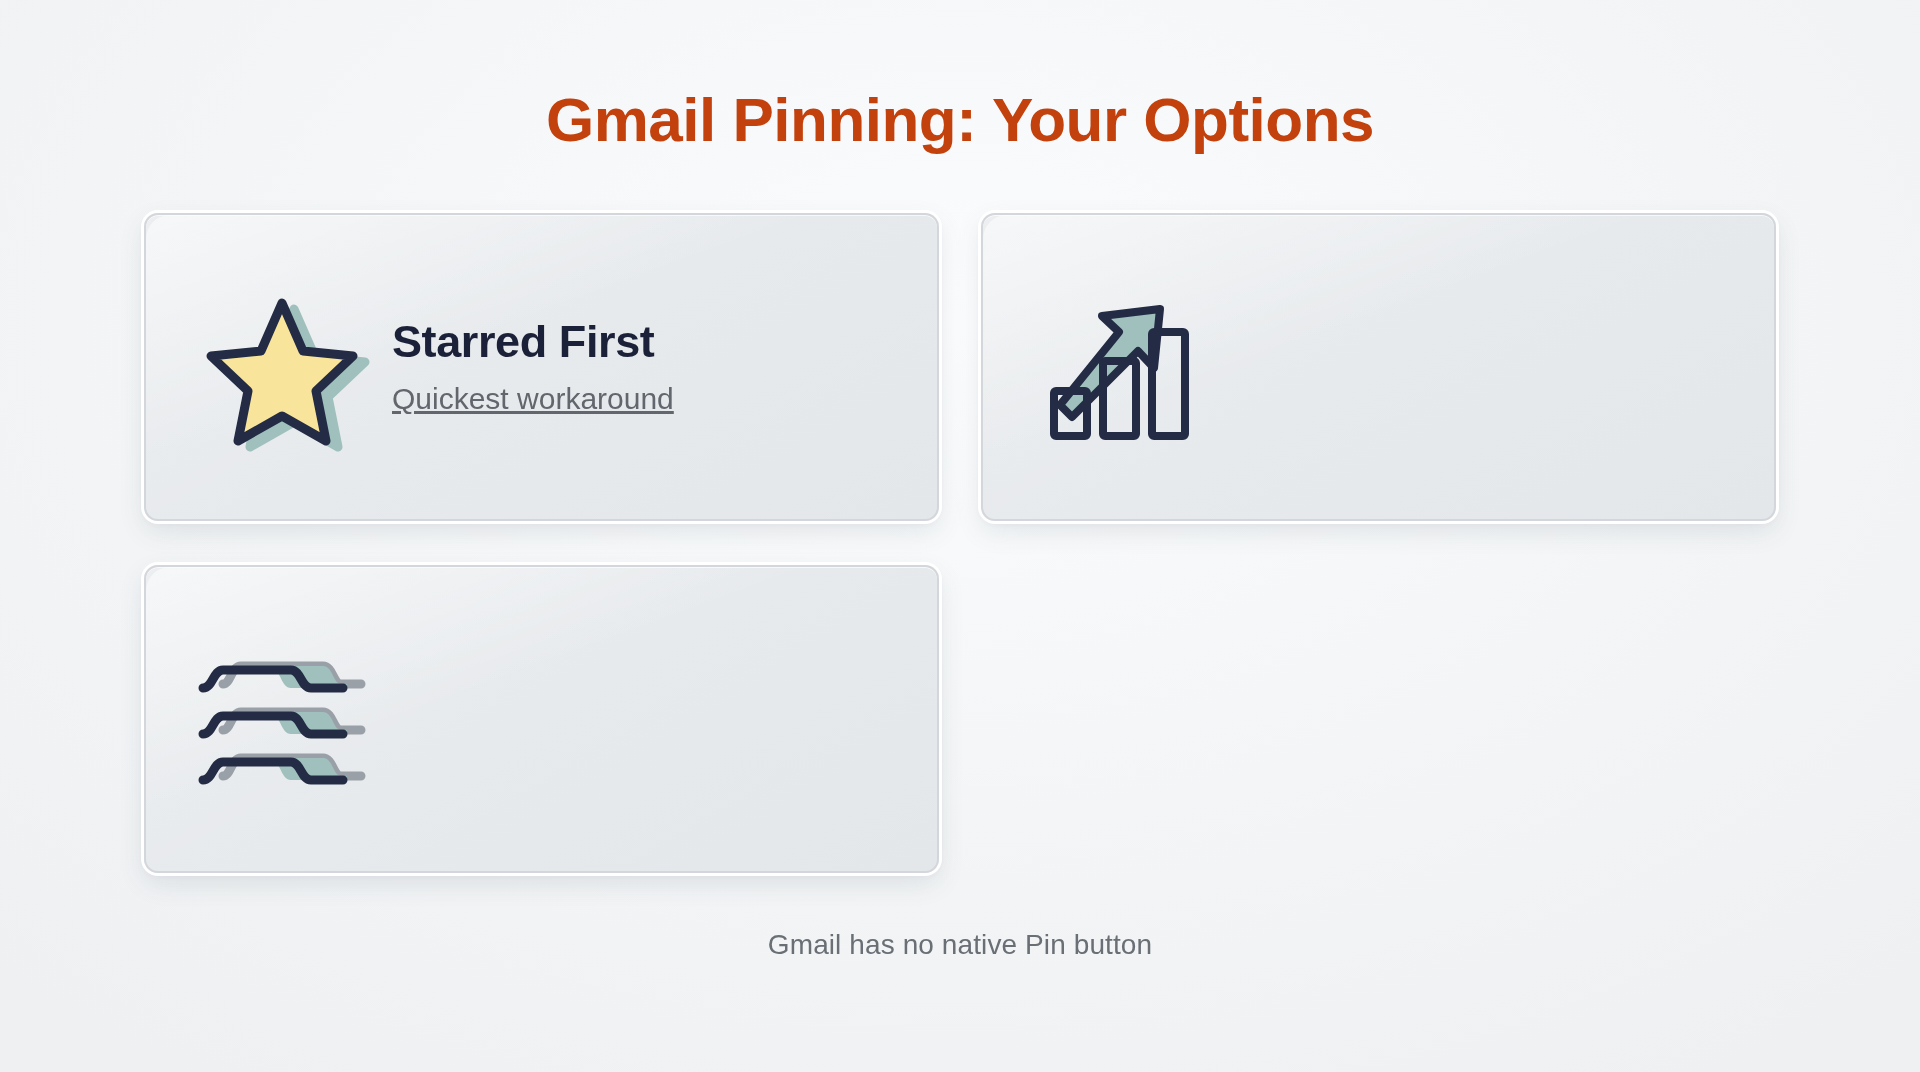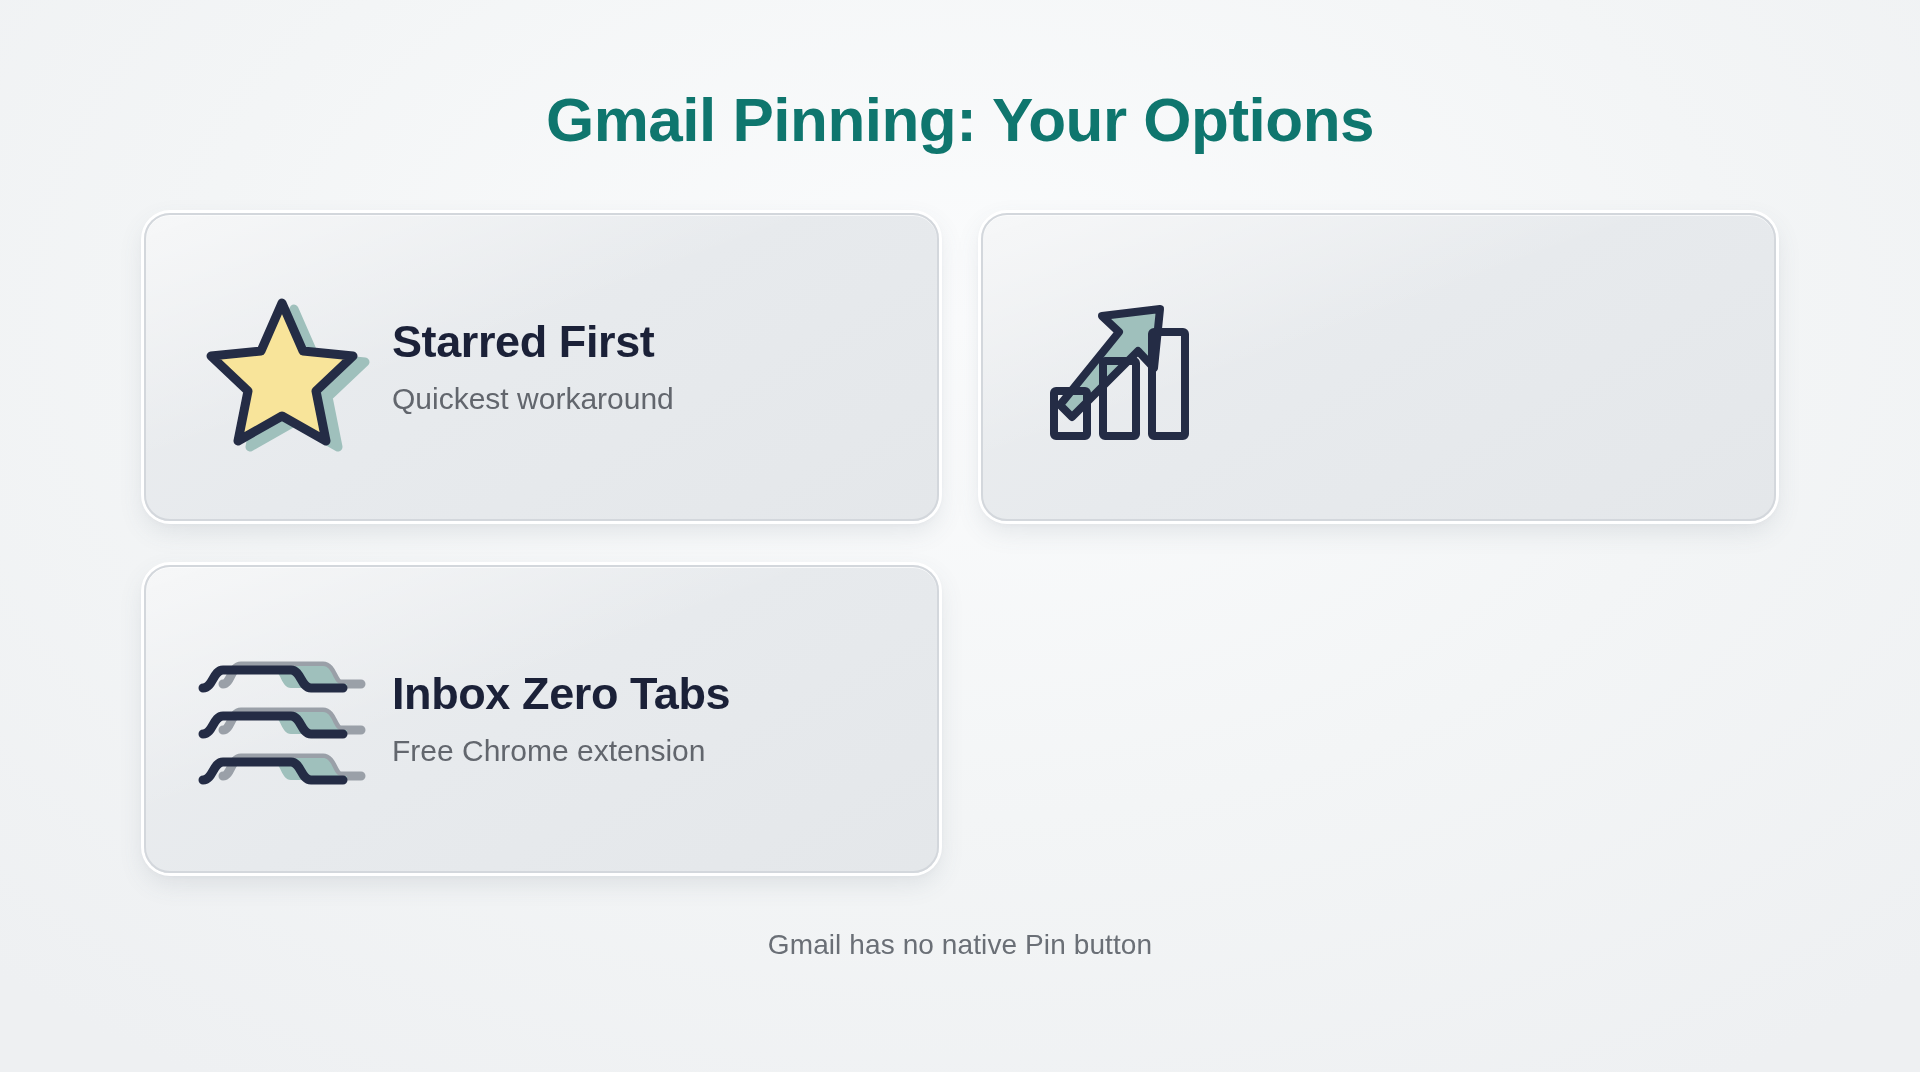--- a/index.html
+++ b/index.html
@@ -26,40 +26,40 @@
     flex-direction: column;
     align-items: center;
   }
 
   
   .page-title {
     margin-top: 86px;
     font-size: 62px;
     font-weight: 700;
     letter-spacing: -0.5px;
-    color: #0f766e;
+    color: #c2410c;
     text-align: center;
     line-height: 1.1;
     white-space: nowrap;
   }
 
   
   .card-grid {
     margin-top: 59px;
     width: 1632px;
     display: grid;
     grid-template-columns: 795px 795px;
     grid-template-rows: 308px 308px;
     column-gap: 42px;
     row-gap: 44px;
   }
 
   .card {
     position: relative;
-    border-radius: 26px;
+    border-radius: 14px;
     background: linear-gradient(150deg, #eceef0 0%, #e7eaed 48%, #e4e7ea 100%);
     border: 2px solid #d3d7dc;
     box-shadow:
       0 0 0 3px #ffffff,
       0 10px 26px rgba(80, 92, 110, 0.13),
       0 2px 6px rgba(80, 92, 110, 0.07),
       inset 0 1px 0 rgba(255,255,255,0.65);
     display: flex;
     align-items: center;
     padding: 0 46px 0 52px;
@@ -103,20 +103,21 @@
     white-space: nowrap;
   }
 
   .card-subtitle {
     margin-top: 13px;
     font-size: 30px;
     font-weight: 400;
     color: #62666d;
     line-height: 1.2;
     white-space: nowrap;
+    text-decoration: underline;
   }
 
   
   .footer-note {
     margin-top: 56px;
     font-size: 28px;
     color: #6a6f76;
     text-align: left;
     letter-spacing: 0.1px;
   }
@@ -170,23 +171,19 @@
               <path d="M78 22 L128 22 C138 22 138 40 146 40 L152 40 L152 44 L96 44 C86 44 86 26 78 26 Z" fill="#9fc0bc"></path>
 
               <path d="M8 44 C18 44 18 26 28 26 L96 26 C106 26 106 44 116 44 L148 44" fill="none" stroke="#242c45" stroke-width="9" stroke-linecap="round" stroke-linejoin="round"></path>
             </g>
           </defs>
           <use href="#tabshape" y="0"></use>
           <use href="#tabshape" y="46"></use>
           <use href="#tabshape" y="92"></use>
         </svg>
       </div>
-      <div class="card-text">
-        <div class="card-title">Inbox Zero Tabs</div>
-        <div class="card-subtitle">Free Chrome extension</div>
-      </div>
     </div>
 
   </div>
 
   <div class="footer-note">Gmail has no native Pin button</div>
 
 </div>
 
 </body></html>

